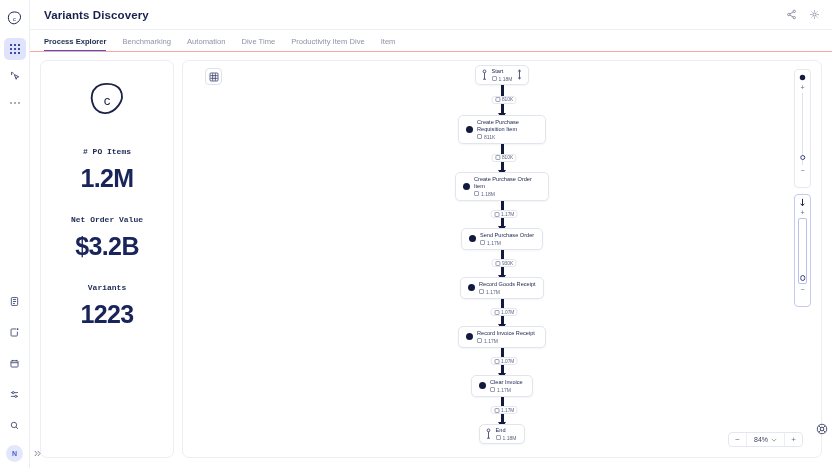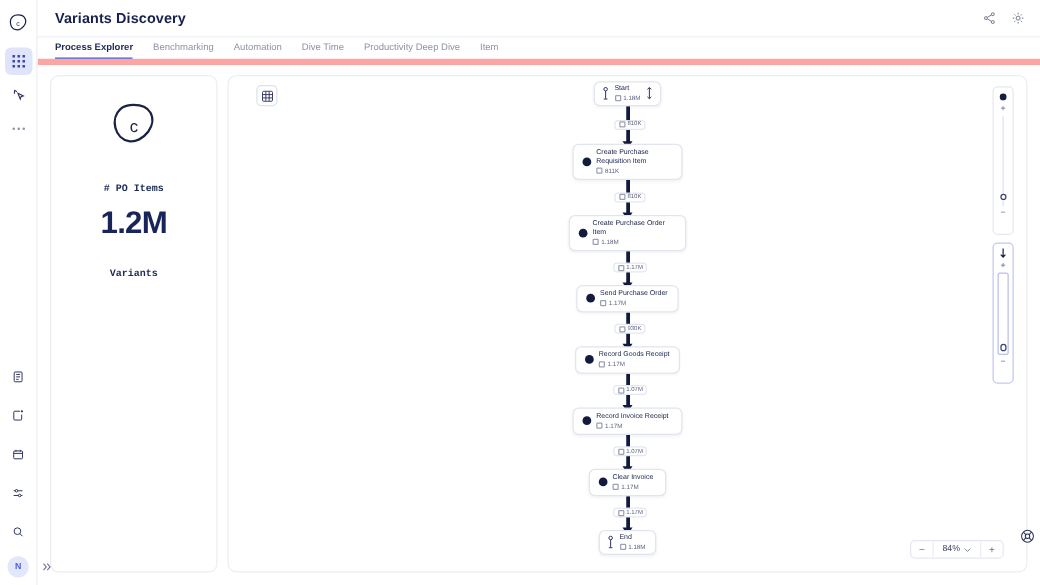--- a/index.html
+++ b/index.html
@@ -53,21 +53,21 @@
     padding: 0 12px 0 14px;
     border-bottom: 1px solid #eef0f5;
   }
   .page-title { font-size: 11.5px; font-weight: 700; letter-spacing: .1px; color:#18214d; }
   .topbar-actions { margin-left: auto; display: flex; align-items: center; gap: 12px; color:#6f7790; }
   .ic { display: inline-flex; align-items: center; justify-content: center; }
 
   .tabs {
     height: 22px; display: flex; align-items: flex-end;
     gap: 16px; padding: 0 14px;
-    border-bottom: 5px solid #fca5a5;
+    border-bottom: 1px solid #fca5a5;
   }
   .tab {
     font-size: 7.6px; color: #8d93a8; padding-bottom: 4px;
     border-bottom: 1.6px solid transparent; white-space: nowrap;
   }
   .tab.active { color: #1f2a52; font-weight: 700; border-bottom-color: #4a55c9; }
 
   .content {
     flex: 1 1 auto; display: flex; gap: 8px;
     padding: 8px 10px 10px 10px;
@@ -311,40 +311,45 @@
           </svg>
         </span>
       </div>
     </div>
 
     <div class="tabs">
       <div class="tab active">Process Explorer</div>
       <div class="tab">Benchmarking</div>
       <div class="tab">Automation</div>
       <div class="tab">Dive Time</div>
-      <div class="tab">Productivity Deep Dive</div>
+      <div class="tab">Productivity Item Dive</div>
       <div class="tab">Item</div>
     </div>
 
     <div class="content">
 
       <div class="kpi-card">
         <div class="kpi-logo">
           <svg width="42" height="42" viewBox="0 0 24 24" fill="none" stroke="#1b2247" stroke-width="1.05">
             <path d="M12 2.8c3.6 0 6.2 1.1 7.6 3.5 1.5 2.6 1.1 6-1 8.8-2.3 3-5.7 4.8-8.8 4.3-3-.5-5.4-2.9-6.2-6.1C2.8 10 3.7 6.6 6 4.6 7.6 3.3 9.6 2.8 12 2.8z"></path>
             <text x="12.1" y="15" font-size="7.6" font-family="Liberation Sans, sans-serif" fill="#1b2247" stroke="none" text-anchor="middle">c</text>
           </svg>
         </div>
 
         <div class="kpi-block">
           <div class="kpi-label"># PO Items</div>
           <div class="kpi-value">1.2M</div>
         </div>
         <div class="kpi-block">
+          <div class="kpi-label">Net Order Value</div>
+          <div class="kpi-value">$3.2B</div>
+        </div>
+        <div class="kpi-block">
           <div class="kpi-label">Variants</div>
+          <div class="kpi-value">1223</div>
         </div>
       </div>
 
       <div class="graph-card">
 
         <div class="graph-toolbtn">
           <svg width="10" height="10" viewBox="0 0 12 12" fill="none" stroke="#2b3360" stroke-width=".9">
             <rect x="1.2" y="1.2" width="9.6" height="9.6" rx="1.2"></rect>
             <path d="M4.4 1.6v8.8M7.6 1.6v8.8M1.6 4.4h8.8M1.6 7.6h8.8"></path>
           </svg>

